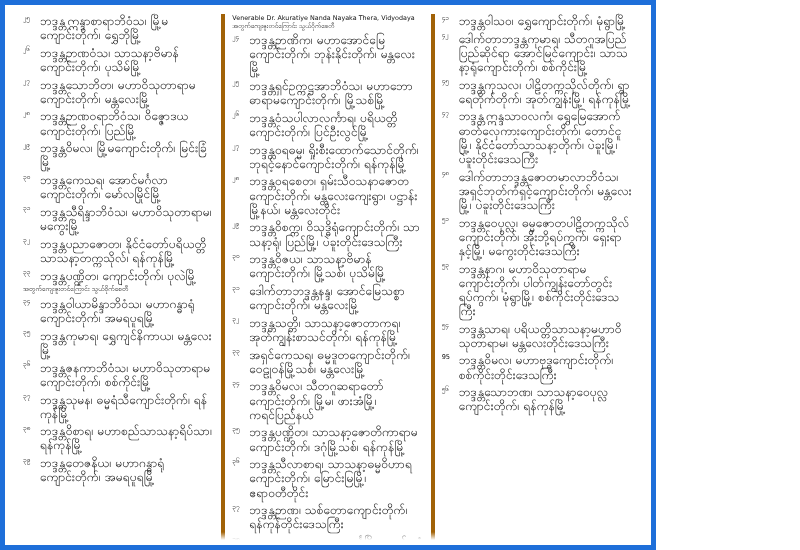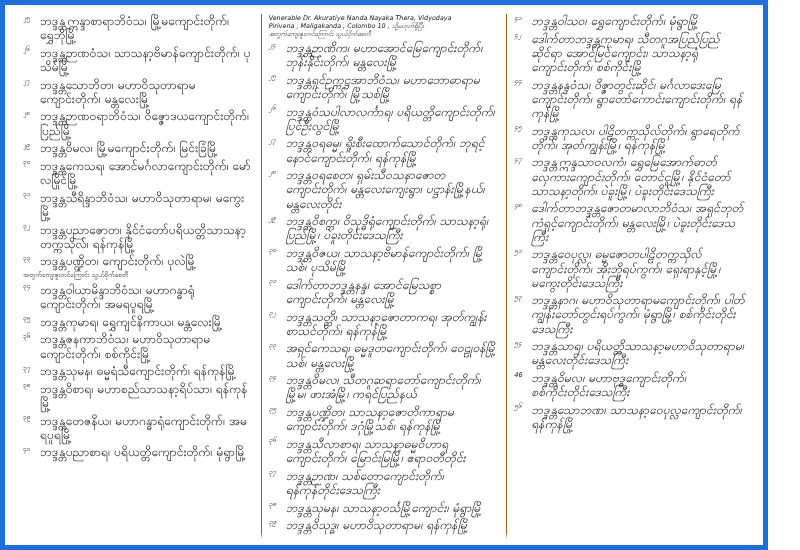--- a/index.html
+++ b/index.html
@@ -8,21 +8,21 @@
   }
   body {
     width: 800px;
     height: 550px;
     background: #ffffff;
     font-family: "DejaVu Sans", sans-serif;
     overflow: hidden;
   }
   .page {
     position: relative;
-    width: 768px;
+    width: 656px;
     height: 550px;
     box-sizing: border-box;
     border: 5px solid #1e6fd9;
     background: #ffffff;
   }
   .sheet {
     position: absolute;
     inset: 5px;
     background: #ffffff;
     overflow: hidden;
@@ -34,22 +34,21 @@
     box-sizing: border-box;
     padding: 4px 6px 0 6px;
   }
   .col {
     flex: 1 1 0;
     box-sizing: border-box;
     padding: 0 7px;
     position: relative;
   }
   .col + .col {
-    border-left: 1px solid #a16207;
-    font-style: italic;
+    border-left: 4px solid #a16207;
   }
   .entry {
     display: flex;
     align-items: flex-start;
     margin-bottom: 3.5px;
     line-height: 1.18;
   }
   .num {
     flex: 0 0 auto;
     width: 17px;
@@ -149,30 +148,25 @@
           <div class="body">ဘဒ္ဒန္တသုမန၊ ဓမ္မရံသီကျောင်းတိုက်၊ ရန်ကုန်မြို့</div>
         </div>
         <div class="entry">
           <div class="num">၃၈</div>
           <div class="body">ဘဒ္ဒန္တဝိစာရ၊ မဟာစည်သာသနာ့ရိပ်သာ၊ ရန်ကုန်မြို့</div>
         </div>
         <div class="entry">
           <div class="num">၃၉</div>
           <div class="body">ဘဒ္ဒန္တတေဇနိယ၊ မဟာဂန္ဓာရုံကျောင်းတိုက်၊ အမရပူရမြို့</div>
         </div>
-        <div class="entry">
-          <div class="num">၄၀</div>
-          <div class="body">ဘဒ္ဒန္တပညာစာရ၊ ပရိယတ္တိကျောင်းတိုက်၊ မုံရွာမြို့</div>
-        </div>
       </div>
 
       <div class="col">
         <div class="addr">
           <span class="ln">Venerable   Dr. Akuratiye Nanda Nayaka Thera, Vidyodaya</span>
-          <span class="ln">Pirivena , Maligakanda , Colombo 10 , သို့မဟုတ်ရှိပြီး</span>
           <span class="ln">အတွက်ကျေးဇူးတင်ကြောင်း သွယ်ဝိုက်စေတီ</span>
         </div>
         <div class="entry">
           <div class="num">၂၄</div>
           <div class="body">ဘဒ္ဒန္တဉာဏိက၊ မဟာအောင်မြေကျောင်းတိုက်၊ ဘုန်းနိုင်းတိုက်၊ မန္တလေးမြို့</div>
         </div>
         <div class="entry">
           <div class="num">၂၅</div>
           <div class="body">ဘဒ္ဒန္တရှင်ဥက္ကဋ္ဌအာဘိဝံသ၊ မဟာဘောဓာရာမကျောင်းတိုက်၊ မြို့သစ်မြို့</div>
         </div>
@@ -237,24 +231,20 @@
       <div class="col">
         <div class="entry">
           <div class="num">၄၁</div>
           <div class="body">ဘဒ္ဒန္တဝါသဝ၊ ရွှေကျောင်းတိုက်၊ မုံရွာမြို့</div>
         </div>
         <div class="entry">
           <div class="num">၄၂</div>
           <div class="body">ဒေါက်တာဘဒ္ဒန္တကုမာရ၊ သီတဂူအပြည်ပြည်ဆိုင်ရာ အောင်မြင်ကျောင်း၊ သာသနာ့ရုံကျောင်းတိုက်၊ စစ်ကိုင်းမြို့</div>
         </div>
         <div class="entry">
-          <div class="num">၄၄</div>
-          <div class="body">ဘဒ္ဒန္တနန္ဒဝံသ၊ ဝိဇ္ဇာတွင်းဆိုင်၊ မင်္ဂလာဒေးမြေကျောင်းတိုက်၊ ရွာတော်ကောင်းကျောင်းတိုက်၊ ရန်ကုန်မြို့</div>
-        </div>
-        <div class="entry">
           <div class="num">၄၅</div>
           <div class="body">ဘဒ္ဒန္တကုသလ၊ ပါဠိတက္ကသိုလ်တိုက်၊ ရွာရေတိုက်တိုက်၊ အုတ်ကျွန်းမြို့၊ ရန်ကုန်မြို့</div>
         </div>
         <div class="entry">
           <div class="num">၄၇</div>
           <div class="body">ဘဒ္ဒန္တဣန္ဒသာဝလကံ၊ ရွှေမြေအောက်ဓာတ်လှေကားကျောင်းတိုက်၊ တောင်ငူမြို့၊ နိုင်ငံတော်သာသနာ့တိုက်၊ ပဲခူးမြို့၊ ပဲခူးတိုင်းဒေသကြီး</div>
         </div>
         <div class="entry">
           <div class="num">၄၈</div>
           <div class="body">ဒေါက်တာဘဒ္ဒန္တဇောတမာလာဘိဝံသ၊ အရှင်ဘုတ်ကံရှင့်ကျောင်းတိုက်၊ မန္တလေးမြို့၊ ပဲခူးတိုင်းဒေသကြီး</div>
@@ -265,21 +255,21 @@
         </div>
         <div class="entry">
           <div class="num">၅၃</div>
           <div class="body">ဘဒ္ဒန္တနာဂ၊ မဟာဝိသုတာရာမကျောင်းတိုက်၊ ပါတ်ကျွန်းတော်တွင်းရပ်ကွက်၊ မုံရွာမြို့၊ စစ်ကိုင်းတိုင်းဒေသကြီး</div>
         </div>
         <div class="entry">
           <div class="num">၅၄</div>
           <div class="body">ဘဒ္ဒန္တသာရ၊ ပရိယတ္တိသာသနာ့မဟာဝိသုတာရာမ၊ မန္တလေးတိုင်းဒေသကြီး</div>
         </div>
         <div class="entry">
-          <div class="num">46</div>
+          <div class="num">95</div>
           <div class="body">ဘဒ္ဒန္တဝိမလ၊ မဟာဗုဒ္ဓကျောင်းတိုက်၊ စစ်ကိုင်းတိုင်းဒေသကြီး</div>
         </div>
         <div class="entry">
           <div class="num">၅၆</div>
           <div class="body">ဘဒ္ဒန္တသောဘဏ၊ သာသနာ့ဝေပုလ္လကျောင်းတိုက်၊ ရန်ကုန်မြို့</div>
         </div>
       </div>
 
     </div>
     <div class="fade-bottom"></div>

